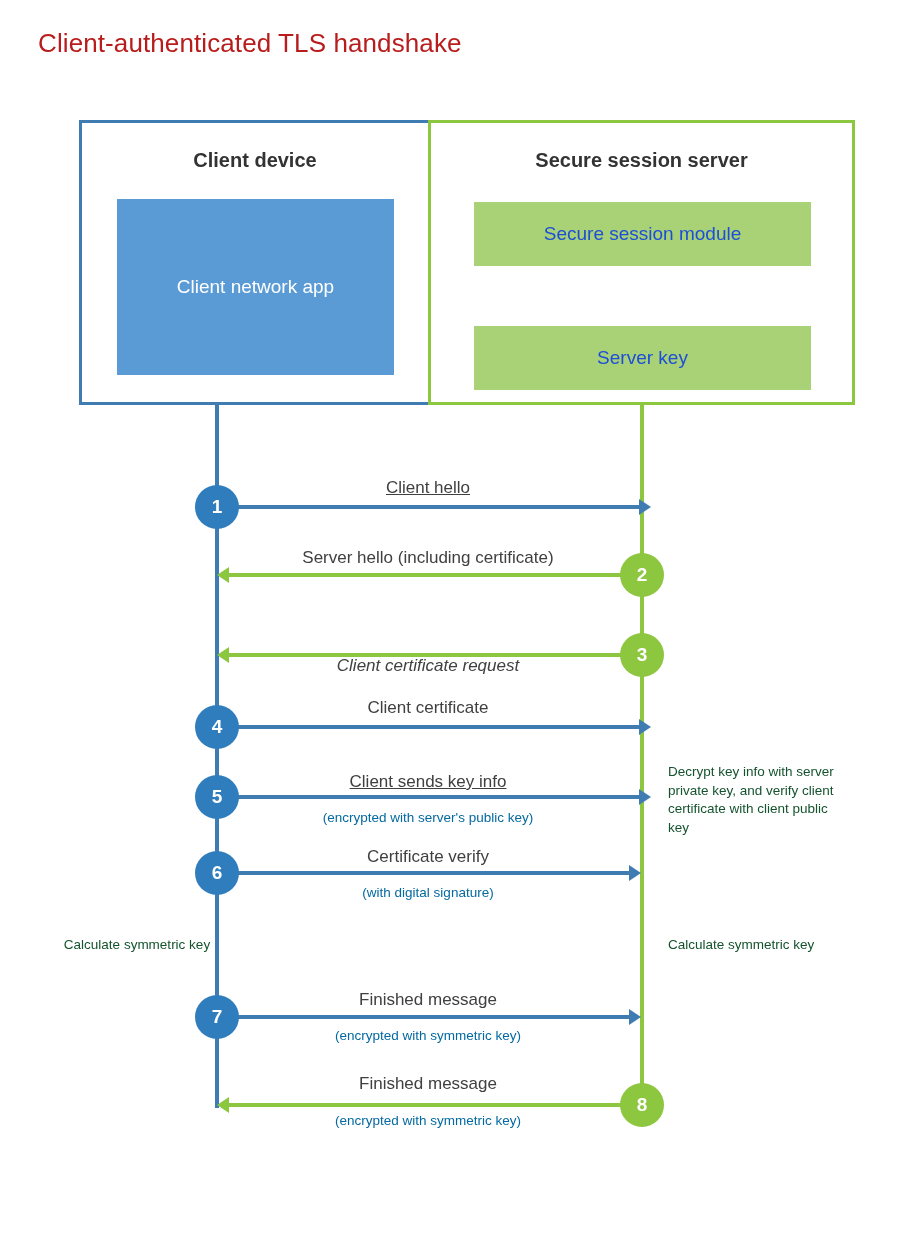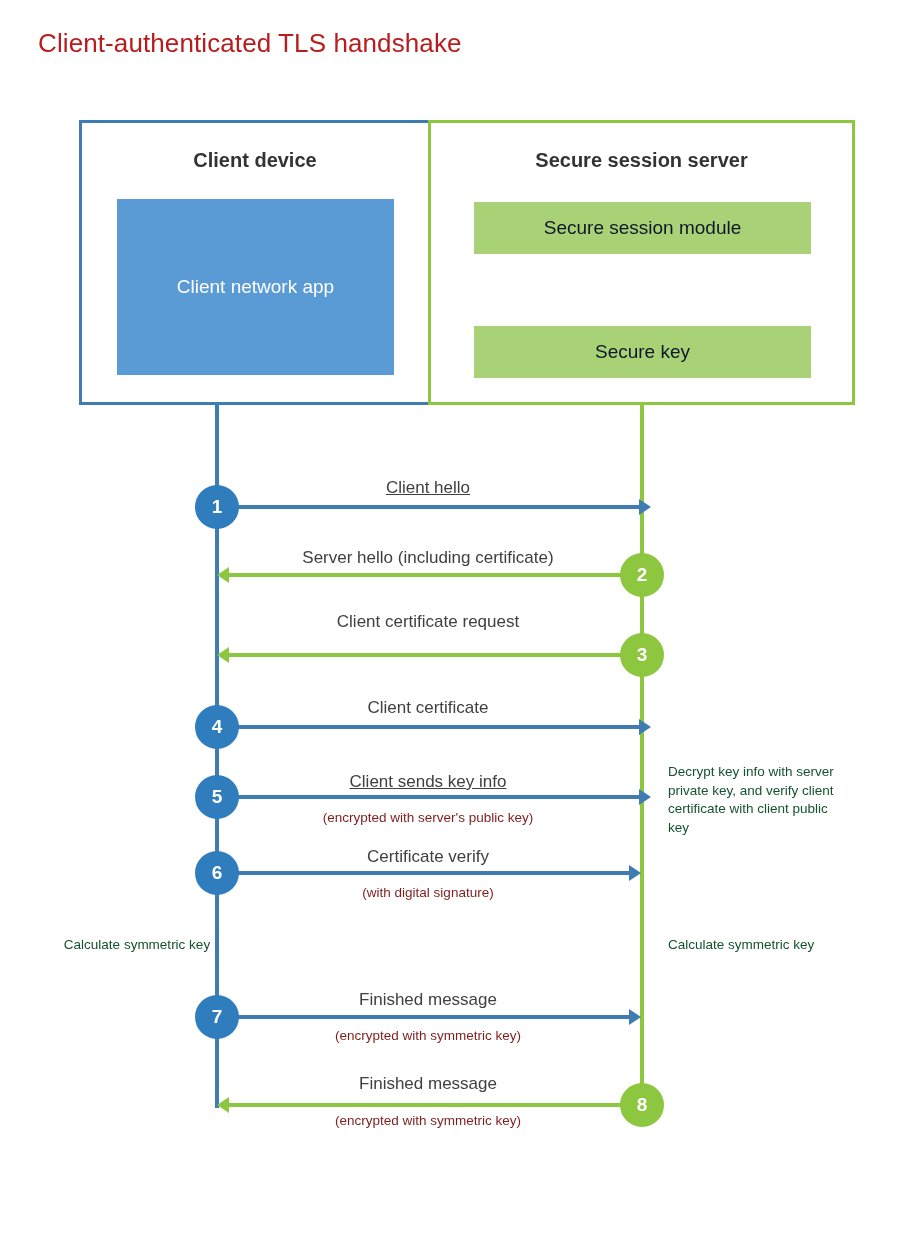--- a/index.html
+++ b/index.html
@@ -79,23 +79,23 @@
     text-align: center;
     line-height: 1.3;
     padding: 0 10px;
     box-sizing: border-box;
   }
 
   .server-bar {
     position: absolute;
     left: 43px;
     width: 337px;
-    height: 52px;
+    height: 64px;
     background: #a9d276;
-    color: #0f172a;
+    color: #1d4ed8;
     font-size: 19px;
     display: flex;
     align-items: center;
     justify-content: center;
     text-align: center;
     box-sizing: border-box;
   }
   .server-bar.b0 { top: 79px; }
   .server-bar.b1 { top: 141px; }
   .server-bar.b2 { top: 203px; }
@@ -163,21 +163,21 @@
     position: absolute;
     text-align: center;
     font-size: 17px;
     color: #404040;
     white-space: nowrap;
   }
   .arrow-sublabel {
     position: absolute;
     text-align: center;
     font-size: 13.5px;
-    color: #7f1d1d;
+    color: #0369a1;
     white-space: nowrap;
   }
 
   
   .side-note {
     position: absolute;
     font-size: 13.5px;
     color: #14532d;
     line-height: 1.38;
   }
@@ -198,42 +198,42 @@
   <div class="page-title">Client-authenticated TLS handshake</div>
 
   <div class="entity-box client">
     <div class="entity-title">Client device</div>
     <div class="client-app-block">Client network app</div>
   </div>
 
   <div class="entity-box server">
     <div class="entity-title">Secure session server</div>
     <div class="server-bar b0">Secure session module</div>
-    <div class="server-bar b2">Secure key</div>
+    <div class="server-bar b2">Server key</div>
   </div>
 
   <div class="lifeline client-line"></div>
   <div class="lifeline server-line"></div>
 
   <div class="arrow blue to-right" style="left:217px; top:505px; width:423px;">
     <span class="head"></span>
   </div>
   <div class="arrow-label" style="left:248px; top:478px; width:360px;text-decoration:underline;">Client hello</div>
   <div class="step-circle blue" style="left:195px; top:485px;">1</div>
 
   <div class="arrow green to-left" style="left:228px; top:573px; width:414px;">
     <span class="head"></span>
   </div>
   <div class="arrow-label" style="left:248px; top:548px; width:360px;">Server hello (including certificate)</div>
   <div class="step-circle green" style="left:620px; top:553px;">2</div>
 
   <div class="arrow green to-left" style="left:228px; top:653px; width:414px;">
     <span class="head"></span>
   </div>
-  <div class="arrow-label" style="left:248px; top:612px; width:360px;">Client certificate request</div>
+  <div class="arrow-label" style="left:248px; top:656px; width:360px;font-style:italic;">Client certificate request</div>
   <div class="step-circle green" style="left:620px; top:633px;">3</div>
 
   <div class="arrow blue to-right" style="left:217px; top:725px; width:423px;">
     <span class="head"></span>
   </div>
   <div class="arrow-label" style="left:248px; top:698px; width:360px;">Client certificate</div>
   <div class="step-circle blue" style="left:195px; top:705px;">4</div>
 
   <div class="arrow blue to-right" style="left:217px; top:795px; width:423px;">
     <span class="head"></span>

